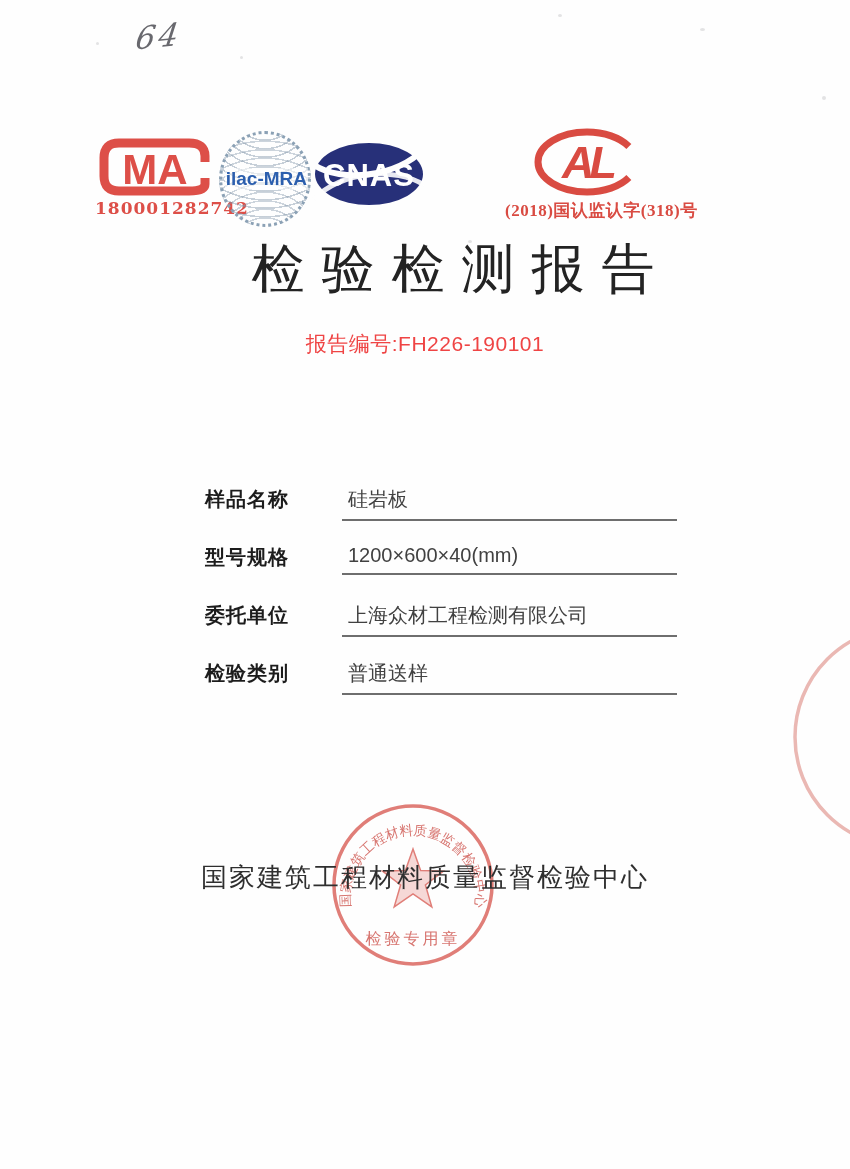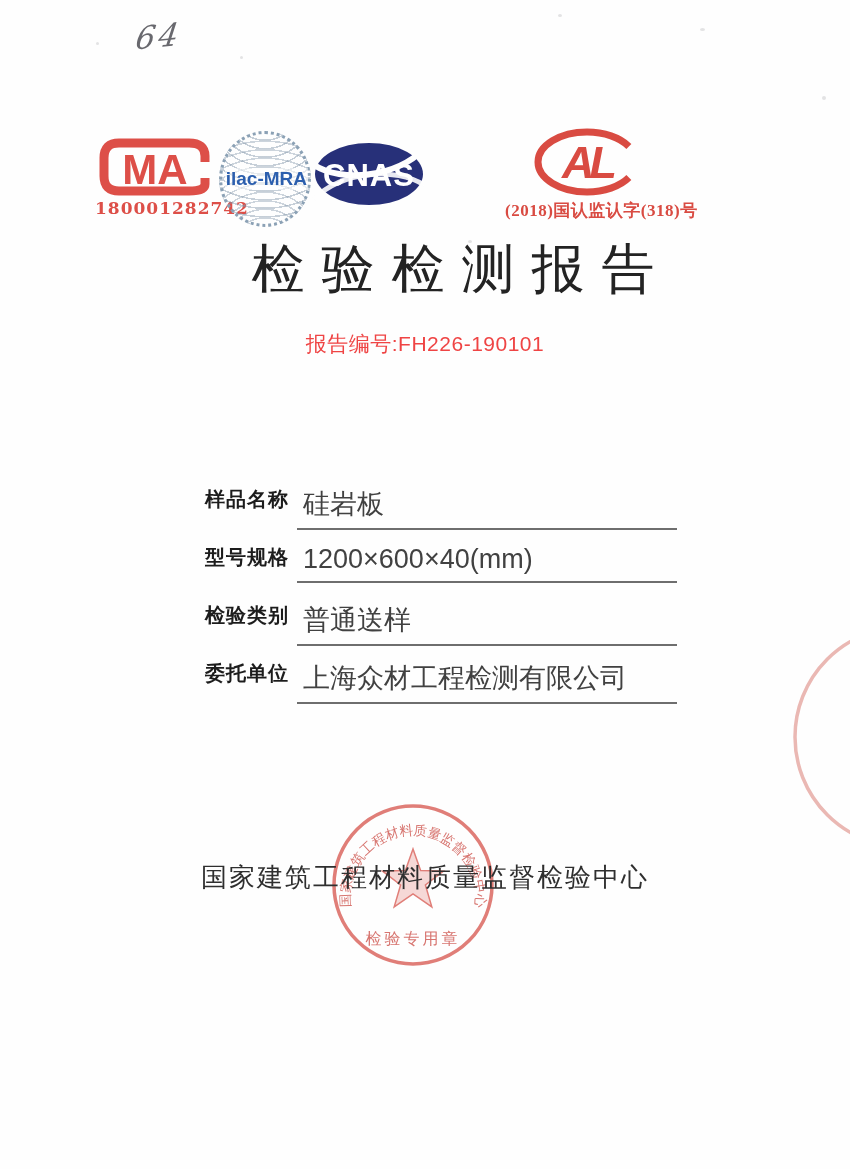--- a/index.html
+++ b/index.html
@@ -51,27 +51,27 @@
     position:absolute;left:0;top:238px;width:850px;text-align:center;
     font-family:"Liberation Serif","DejaVu Serif",serif;font-size:53px;line-height:62px;
     color:#232323;letter-spacing:17px;text-indent:17px;white-space:nowrap;margin-left:28px;
   }
   .report-no{
     position:absolute;left:0;top:330px;width:850px;text-align:center;
     font-size:21px;color:#ef4444;letter-spacing:.5px;
   }
   
   .fields{position:absolute;left:205px;top:486px;width:472px;}
-  .field-row{display:flex;align-items:flex-start;margin-bottom:30px;height:28px;}
+  .field-row{display:flex;align-items:flex-start;margin-bottom:30px;height:28px;gap:45px;}
   .field-label{
     width:88px;flex:none;font-weight:bold;font-size:20px;color:#1c1c1c;
     letter-spacing:1px;white-space:nowrap;
   }
   .field-value{
-    flex:1;margin-left:4px;padding:0 0 6px 6px;font-size:27px;color:#414141;
+    flex:1;margin-left:4px;padding:0 0 6px 6px;font-size:20px;color:#414141;
     border-bottom:2px solid #6e6e6e;white-space:nowrap;
   }
   
   .org-name{
     position:absolute;left:0;top:860px;width:850px;text-align:center;
     font-size:26px;color:#2f2f2f;letter-spacing:2px;white-space:nowrap;z-index:3;
   }
   .stamp-center{position:absolute;left:328px;top:797px;z-index:2;opacity:.88;}
   .stamp-side{position:absolute;left:778px;top:615px;z-index:1;opacity:.85;}
 </style>
@@ -125,26 +125,26 @@
   <div class="fields">
     <div class="field-row">
       <div class="field-label">样品名称</div>
       <div class="field-value">硅岩板</div>
     </div>
     <div class="field-row">
       <div class="field-label">型号规格</div>
       <div class="field-value">1200×600×40(mm)</div>
     </div>
     <div class="field-row">
+      <div class="field-label">委托单位</div>
+      <div class="field-value">上海众材工程检测有限公司</div>
+    </div>
+    <div class="field-row">
       <div class="field-label">检验类别</div>
       <div class="field-value">普通送样</div>
-    </div>
-    <div class="field-row">
-      <div class="field-label">委托单位</div>
-      <div class="field-value">上海众材工程检测有限公司</div>
     </div>
   </div>
 
   <svg class="stamp-side" width="160" height="250" viewBox="0 0 160 250">
     <circle cx="127" cy="122" r="110" fill="none" stroke="#e7aca7" stroke-width="3.5"></circle>
     <g transform="rotate(115 127 122)" fill="#dc8d88" opacity=".8" font-family="Liberation Sans,sans-serif" font-size="19" font-weight="bold">
       <text x="68" y="58" letter-spacing="4">质量监督</text>
     </g>
   </svg>
 

